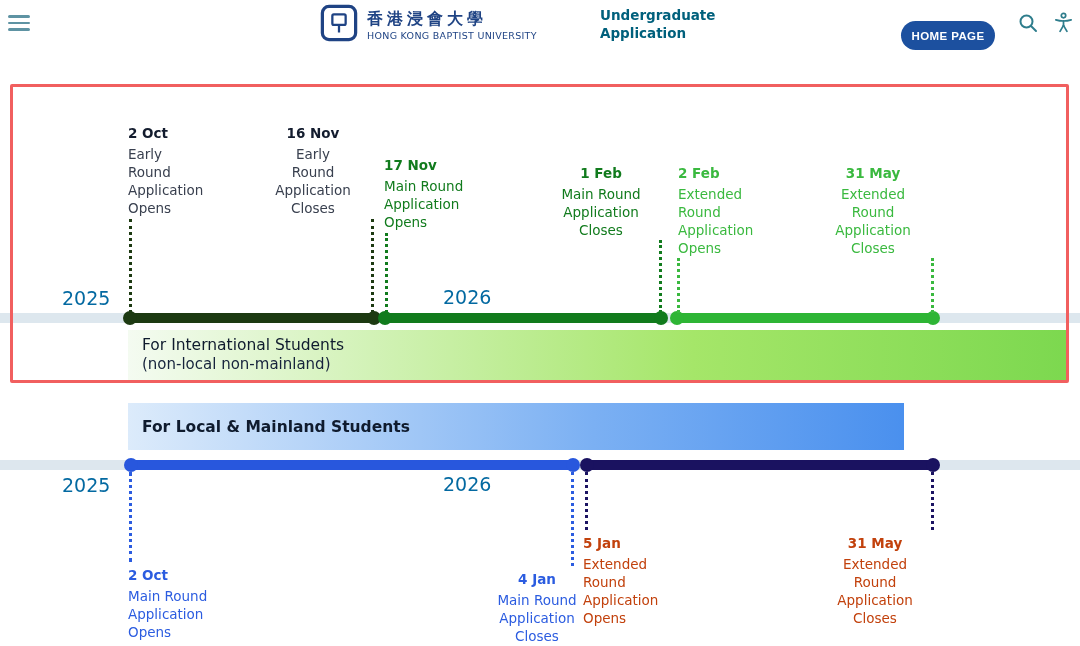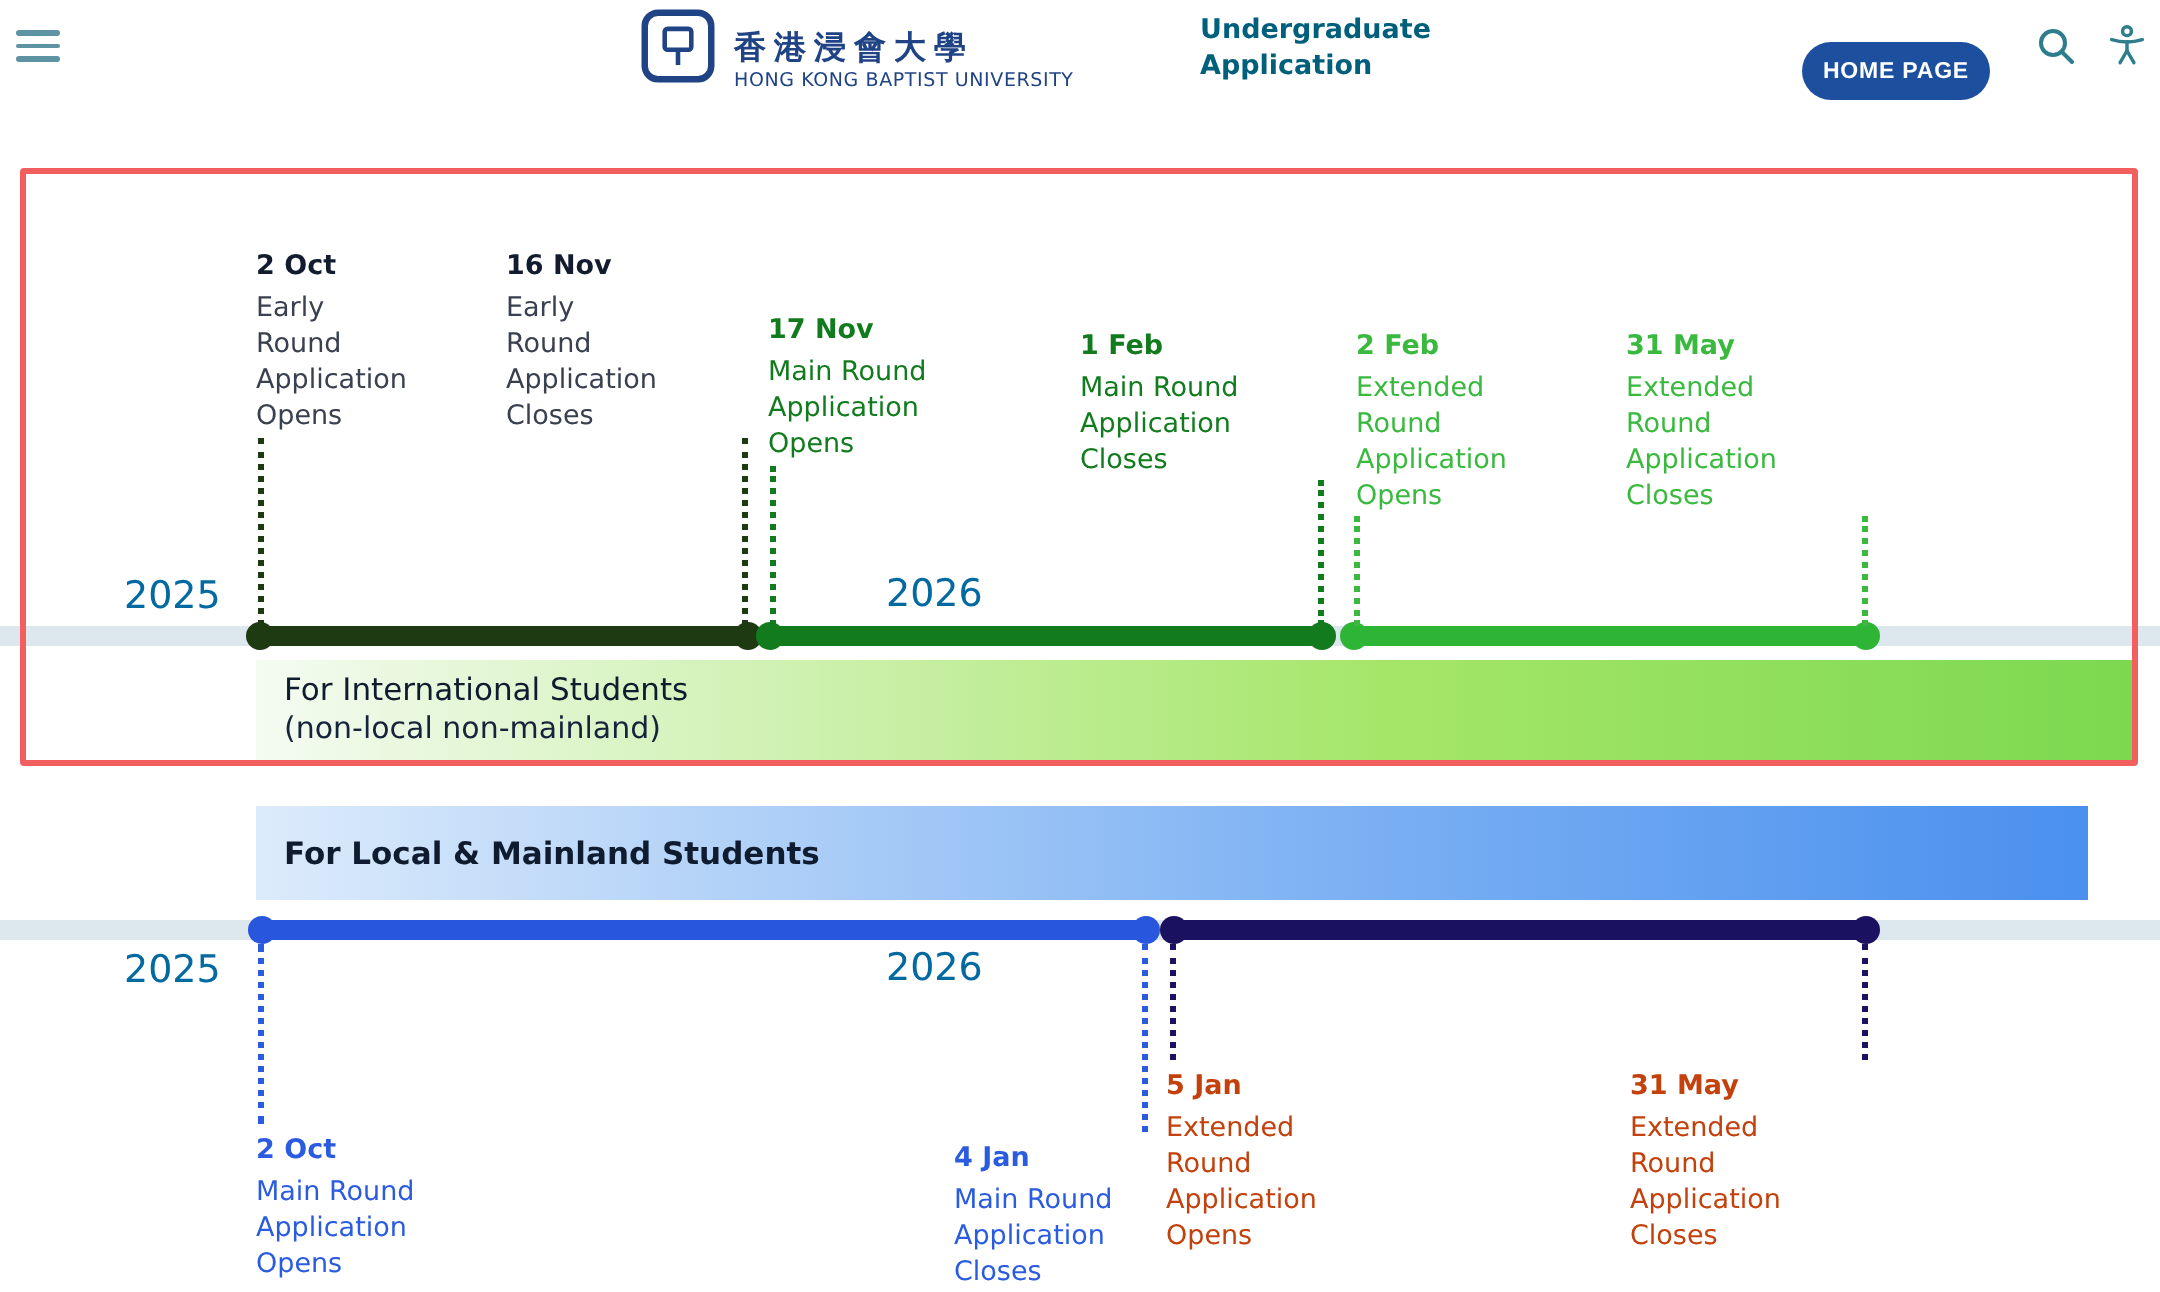--- a/index.html
+++ b/index.html
@@ -5,21 +5,21 @@
 <style>
   * { box-sizing: border-box; }
   html,body { margin:0; padding:0; }
   body { font-family:"DejaVu Sans","Liberation Sans",sans-serif; background:#fff; }
   .page { position:relative; width:1080px; height:646px; background:#ffffff; overflow:hidden; }
 
   
   .header { position:absolute; left:0; top:0; width:1080px; height:48px; background:#fff; }
   .hamburger { position:absolute; left:8px; top:15px; width:22px; height:17px; cursor:pointer; }
   .hamburger span { display:block; height:2.5px; background:#5e93a3; margin-bottom:4px; border-radius:2px; }
-  .logo-wrap { position:absolute; left:320px; top:4px; display:flex; align-items:flex-end; gap:9px; cursor:pointer; }
+  .logo-wrap { position:absolute; left:320px; top:4px; display:flex; align-items:center; gap:9px; cursor:pointer; }
   .logo-text .zh { font-size:16px; letter-spacing:4px; color:#1f4384; font-weight:600; line-height:1.2; }
   .logo-text .en { font-size:9.5px; color:#1f4384; letter-spacing:0.3px; margin-top:2px; }
   .site-title { position:absolute; left:600px; top:7px; font-size:13.5px; font-weight:700;
                 color:#00607c; line-height:1.3; white-space:pre-line; }
   .home-btn { position:absolute; left:901px; top:9px; width:94px; height:29px; border-radius:15px;
               background:#1c509f; color:#fff; font-size:11.5px; font-weight:700; letter-spacing:0.4px;
               display:flex; align-items:center; justify-content:center; border:none; cursor:pointer;margin-top:12px; }
   .icon-btn { position:absolute; background:none; border:none; padding:0; cursor:pointer; }
   .search-btn { left:1018px; top:13px; }
   .access-btn { left:1052px; top:11px; }
@@ -30,21 +30,21 @@
 
   
   .track { position:absolute; left:0; width:1080px; height:10px; background:#dde7ee; }
   .seg   { position:absolute; height:10px; border-radius:6px; }
   .dot   { position:absolute; width:14px; height:14px; border-radius:50%; }
   .year  { position:absolute; font-size:19px; color:#0369a1; }
   .dline { position:absolute; width:0; border-left:3px dotted; }
   .milestone { position:absolute; font-size:13.5px; line-height:18px; }
   .milestone .date { font-weight:700; margin-bottom:3px; }
   .milestone .desc { white-space:pre-line; }
-  .align-right { text-align:left; }
+  .align-right { text-align:center; }
 
   
   .bg-early   { background:#1d3a12; }
   .bg-main-i  { background:#117b1d; }
   .bg-ext-i   { background:#2eb535; }
   .bg-main-l  { background:#2857dd; }
   .bg-ext-l   { background:#1a1260; }
   .dl-early   { border-color:#1d3a12; }
   .dl-main-i  { border-color:#117b1d; }
   .dl-ext-i   { border-color:#3ab93f; }
@@ -56,21 +56,21 @@
   .m-ext-i  .date, .m-ext-i  .desc { color:#3ab93f; }
   .m-main-l .date, .m-main-l .desc { color:#2b5ce0; }
   .m-ext-l  .date, .m-ext-l  .desc { color:#c2410c; }
 
   
   .intl-label { position:absolute; left:128px; top:330px; width:941px; height:51px;
                 background:linear-gradient(90deg,#f4fbf1 0%,#a5e669 60%,#7cd84f 100%);
                 padding:6px 0 0 14px; }
   .intl-label .t1 { font-size:15.5px; font-weight:400; color:#0f1b2e; }
   .intl-label .t2 { font-size:15px; color:#16233c; margin-top:1px; }
-  .local-label { position:absolute; left:128px; top:403px; width:916px; height:47px;
+  .local-label { position:absolute; left:128px; top:403px; width:776px; height:47px;
                  background:linear-gradient(90deg,#dcebfb 0%,#7bb0f3 60%,#4a90ee 100%);
                  display:flex; align-items:center; padding-left:14px; }
   .local-label .t1 { font-size:15.5px; font-weight:700; color:#0f1b2e; }
 </style>
 </head>
 <body>
 
 <div class="page">
 
   <div class="header">

